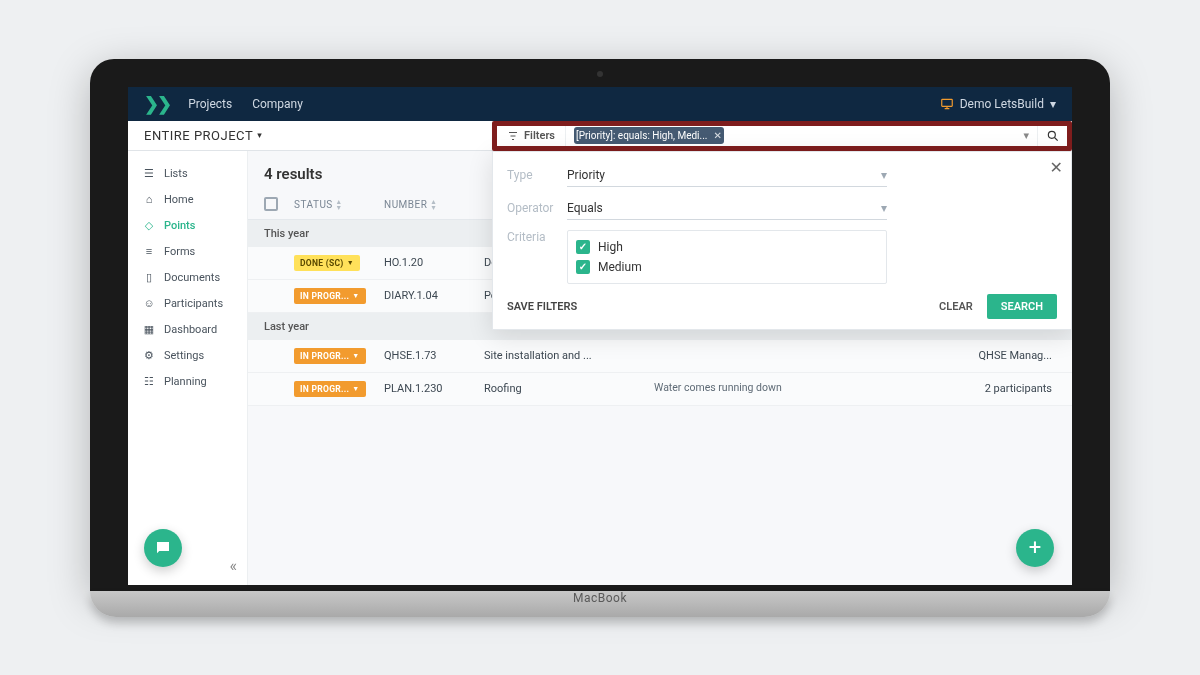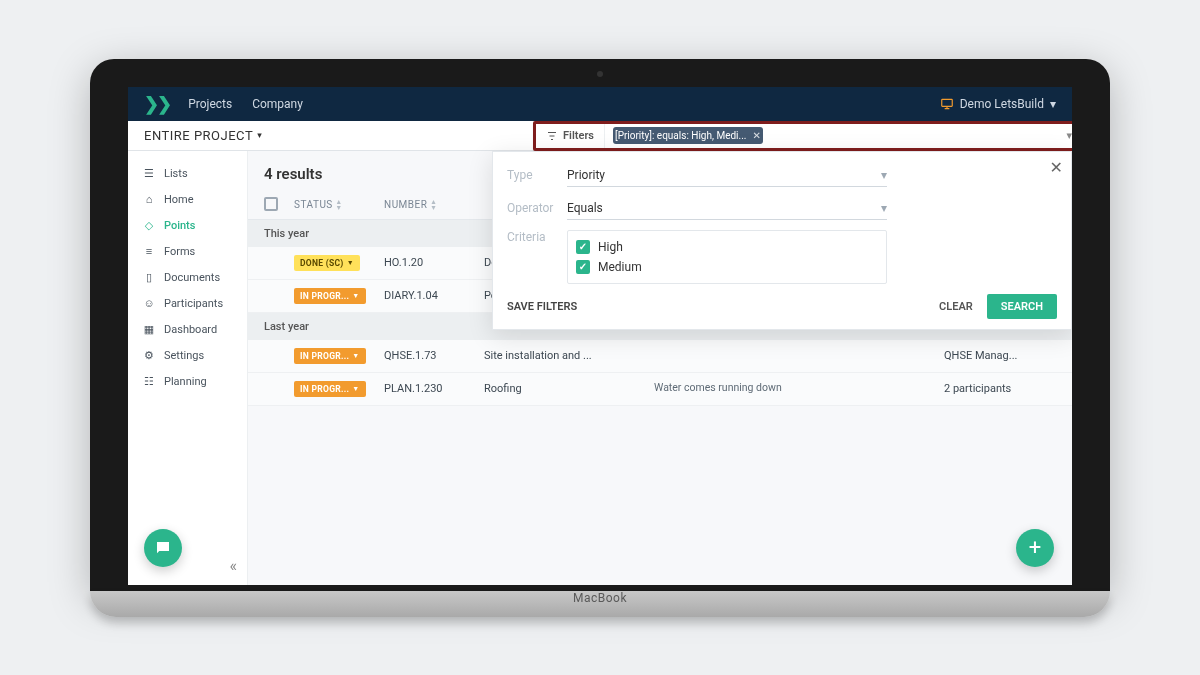--- a/index.html
+++ b/index.html
@@ -32,34 +32,34 @@
   .results-count { font-size: 15px; font-weight: 600; color: #333; }
   .columns-btn { font-size: 11px; color: #555; cursor: pointer; }
   
   .table-head { display: flex; align-items: center; padding: 6px 16px; color: #7a8694; font-size: 10px; letter-spacing: .5px; border-bottom: 1px solid #e4e8ec; }
   .col-check { width: 30px; }
   .col-status { width: 90px; }
   .col-number { width: 100px; }
   .col-subject { width: 170px; }
   .col-desc { width: 180px; }
   .col-date { width: 110px; }
-  .col-incharge { flex: 1; text-align: left; padding-right: 4px; }
+  .col-incharge { flex: 1; text-align: right; padding-right: 4px; }
   .th { display: flex; align-items: center; gap: 4px; }
   .checkbox { width: 14px; height: 14px; border: 2px solid #9da8b3; border-radius: 2px; display: inline-block; }
   
   .group-head { background: #eceff1; padding: 7px 16px; font-size: 11px; color: #555; font-weight: 500; }
   .row { display: flex; align-items: center; padding: 8px 16px; border-bottom: 1px solid #eef0f2; font-size: 11px; background: #fafbfc; }
   .badge { display: inline-flex; align-items: center; gap: 3px; font-size: 8.5px; font-weight: 700; padding: 3px 6px; border-radius: 2px; letter-spacing: .3px; }
   .badge .tri { font-size: 7px; }
   .badge-done { background: #ffe15a; color: #5a4a00; }
   .badge-prog { background: #f29b2e; color: #fff; }
   .row .col-subject, .row .col-incharge, .row .col-date, .row .col-number, .row .col-desc { color: #3d4852; }
   .row .col-desc { color: #5f6b76; font-size: 10.5px; line-height: 1.2; }
   
-  .filter-bar { position: absolute; top: 34px; left: 364px; width: 580px; height: 30px; display: flex; align-items: center; background: #fff; border: 3px solid #7f1d1d; border-radius: 2px; box-shadow: 0 1px 3px rgba(0,0,0,.05); z-index: 5; margin-left: 41px; }
+  .filter-bar { position: absolute; top: 34px; left: 364px; width: 580px; height: 30px; display: flex; align-items: center; background: #fff; border: 5px solid #7f1d1d; border-radius: 2px; box-shadow: 0 1px 3px rgba(0,0,0,.05); z-index: 5; }
   .filter-btn { display: flex; align-items: center; gap: 5px; padding: 0 10px; color: #555; font-weight: 600; font-size: 11px; border-right: 1px solid #eceff1; height: 100%; }
   .filter-chip { background: #455a72; color: #fff; font-size: 10px; padding: 3px 2px; border-radius: 3px; margin-left: 8px; display: flex; align-items: center; gap: 6px; }
   .filter-chip .x { cursor: pointer; opacity: .8; }
   .filter-bar .spacer { flex: 1; }
   .filter-bar .caret { padding: 0 8px; color: #888; cursor: pointer; }
   .filter-bar .searchbtn { border-left: 1px solid #eceff1; width: 30px; height: 100%; display: flex; align-items: center; justify-content: center; cursor: pointer; }
   
   .filter-panel { position: absolute; top: 64px; left: 364px; width: 580px; background: #fff; border: 1px solid #e3e7eb; box-shadow: 0 6px 24px rgba(0,0,0,.12); z-index: 6; padding: 12px 14px 10px; }
   .filter-panel .close { position: absolute; top: 6px; right: 8px; color: #666; font-size: 16px; cursor: pointer; }
   .filter-row { display: flex; align-items: center; margin-bottom: 10px; }

